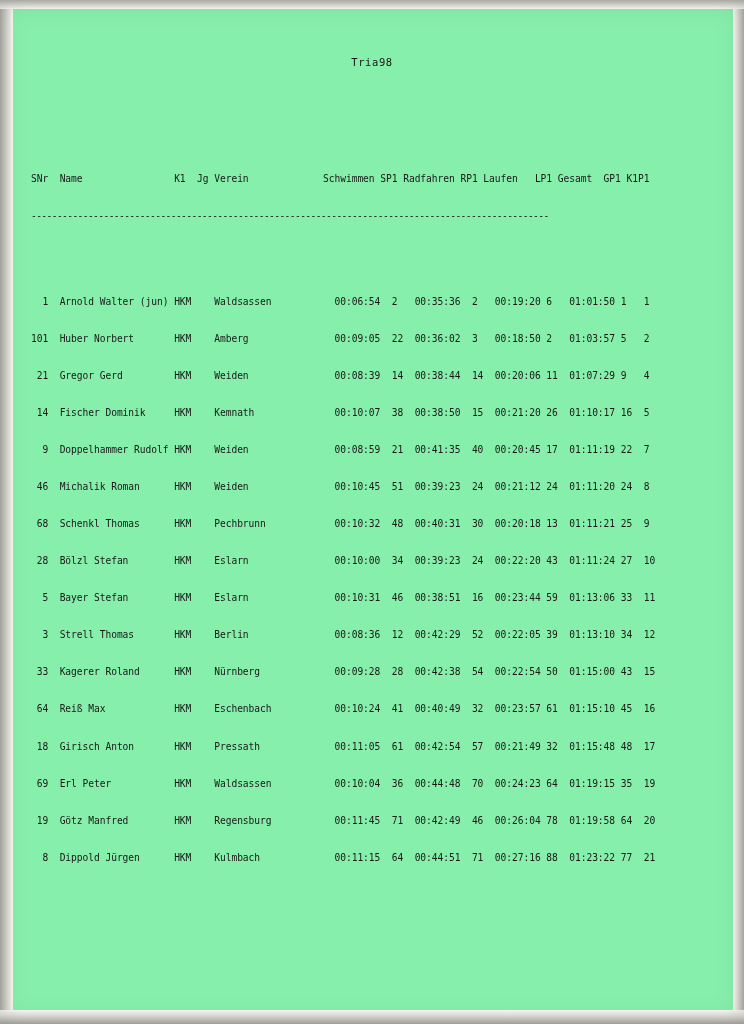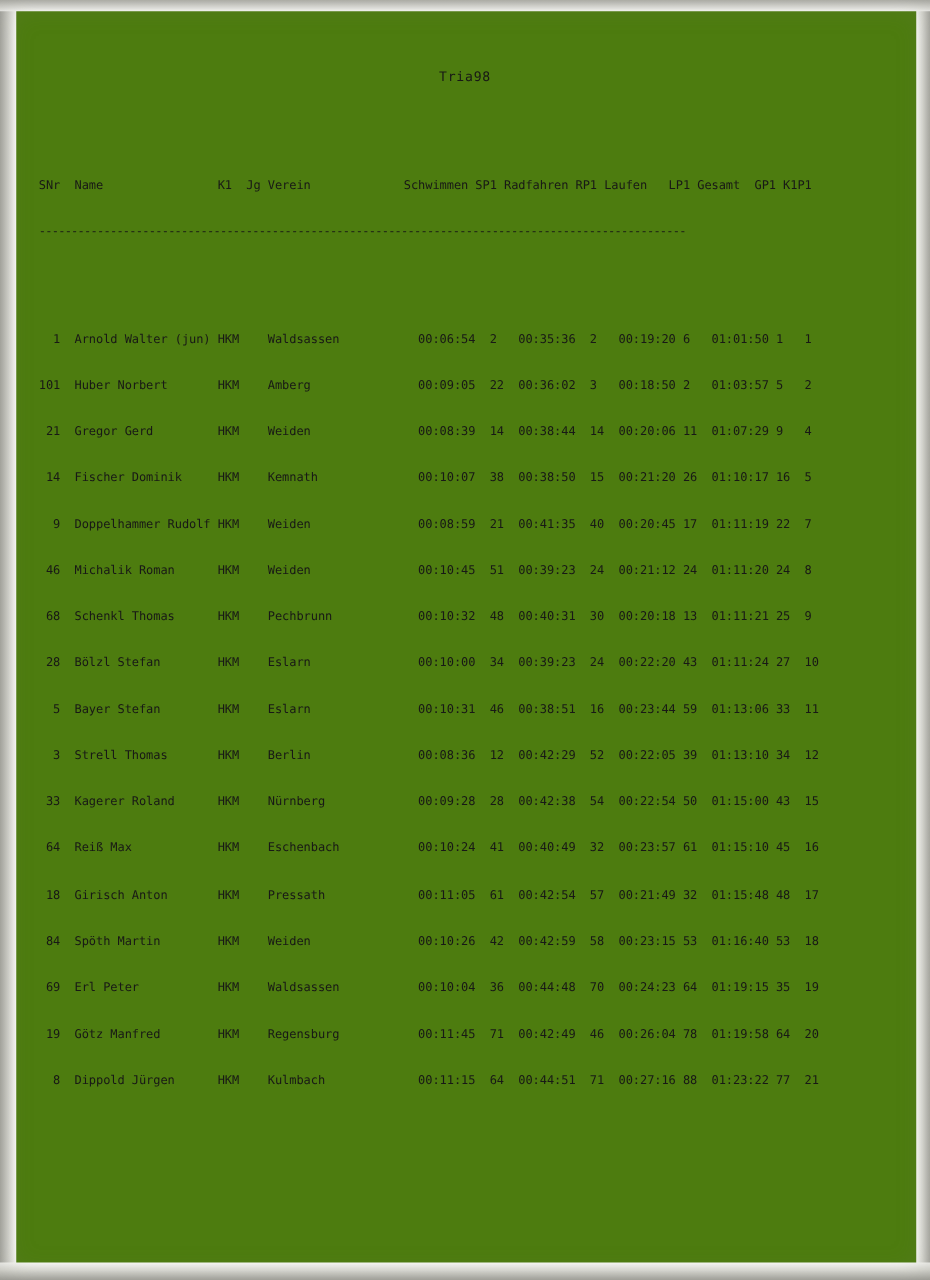--- a/index.html
+++ b/index.html
@@ -4,21 +4,21 @@
 <style>
   html, body {
     margin: 0;
     padding: 0;
     background: #b9b9b4;
   }
   .page {
     position: relative;
     width: 744px;
     height: 1024px;
-    background: #4d7c0f;
+    background: #86efac;
     overflow: hidden;
     font-family: "DejaVu Sans Mono", monospace;
     color: #181816;
   }
   
   .page:before {
     content: "";
     position: absolute;
     inset: 0;
     box-shadow: inset 0 0 26px rgba(120,118,110,0.30);
@@ -43,21 +43,21 @@
   .listing {
     position: absolute;
     top: 118px;
     left: 31px;
     width: 690px;
     font-size: 9.6px;
     line-height: 12.35px;
     white-space: pre;
     letter-spacing: -0.05px;
   }
-  .listing .hdr { display: block; }
+  .listing .hdr { display: block; margin-top: 30px; }
   .listing .rule { display: block; letter-spacing: -0.6px; }
   .listing .blank { display: block; height: 12.35px; }
   .listing .row { display: block; }
 </style>
 </head>
 <body>
 
 <div class="page">
   <div class="edge-l"></div>
   <div class="edge-r"></div>
@@ -77,21 +77,20 @@
     <span class="row"> 14  Fischer Dominik     HKM    Kemnath              00:10:07  38  00:38:50  15  00:21:20 26  01:10:17 16  5</span>
     <span class="row">  9  Doppelhammer Rudolf HKM    Weiden               00:08:59  21  00:41:35  40  00:20:45 17  01:11:19 22  7</span>
     <span class="row"> 46  Michalik Roman      HKM    Weiden               00:10:45  51  00:39:23  24  00:21:12 24  01:11:20 24  8</span>
     <span class="row"> 68  Schenkl Thomas      HKM    Pechbrunn            00:10:32  48  00:40:31  30  00:20:18 13  01:11:21 25  9</span>
     <span class="row"> 28  Bölzl Stefan        HKM    Eslarn               00:10:00  34  00:39:23  24  00:22:20 43  01:11:24 27  10</span>
     <span class="row">  5  Bayer Stefan        HKM    Eslarn               00:10:31  46  00:38:51  16  00:23:44 59  01:13:06 33  11</span>
     <span class="row">  3  Strell Thomas       HKM    Berlin               00:08:36  12  00:42:29  52  00:22:05 39  01:13:10 34  12</span>
     <span class="row"> 33  Kagerer Roland      HKM    Nürnberg             00:09:28  28  00:42:38  54  00:22:54 50  01:15:00 43  15</span>
     <span class="row"> 64  Reiß Max            HKM    Eschenbach           00:10:24  41  00:40:49  32  00:23:57 61  01:15:10 45  16</span>
     <span class="row"> 18  Girisch Anton       HKM    Pressath             00:11:05  61  00:42:54  57  00:21:49 32  01:15:48 48  17</span>
-    <span class="row"> 84  Spöth Martin        HKM    Weiden               00:10:26  42  00:42:59  58  00:23:15 53  01:16:40 53  18</span>
     <span class="row"> 69  Erl Peter           HKM    Waldsassen           00:10:04  36  00:44:48  70  00:24:23 64  01:19:15 35  19</span>
     <span class="row"> 19  Götz Manfred        HKM    Regensburg           00:11:45  71  00:42:49  46  00:26:04 78  01:19:58 64  20</span>
     <span class="row">  8  Dippold Jürgen      HKM    Kulmbach             00:11:15  64  00:44:51  71  00:27:16 88  01:23:22 77  21</span>
     
     
     
 
     
     
     

